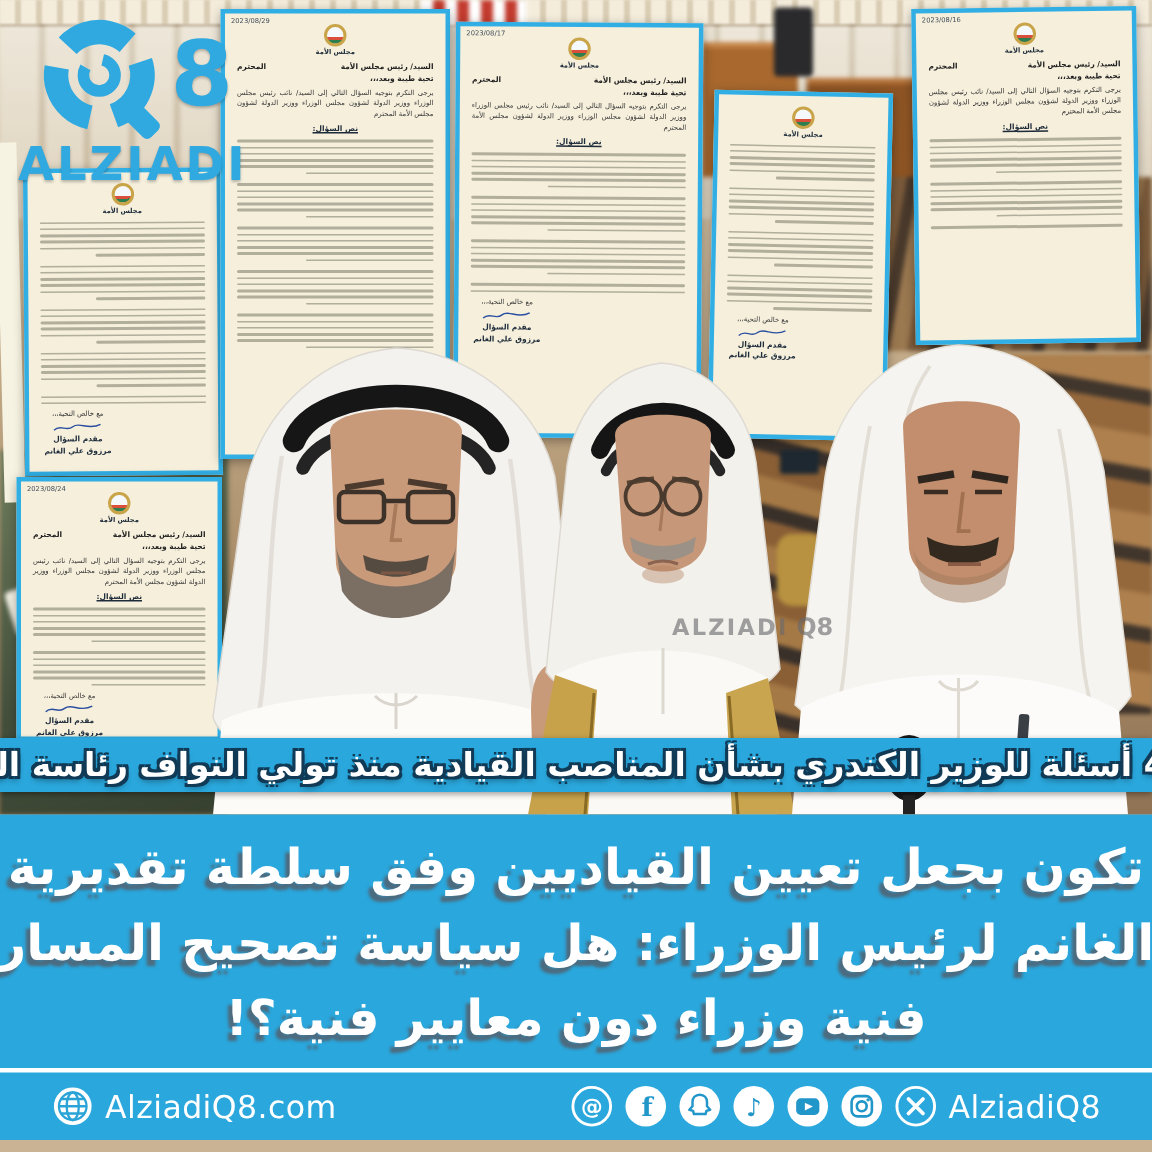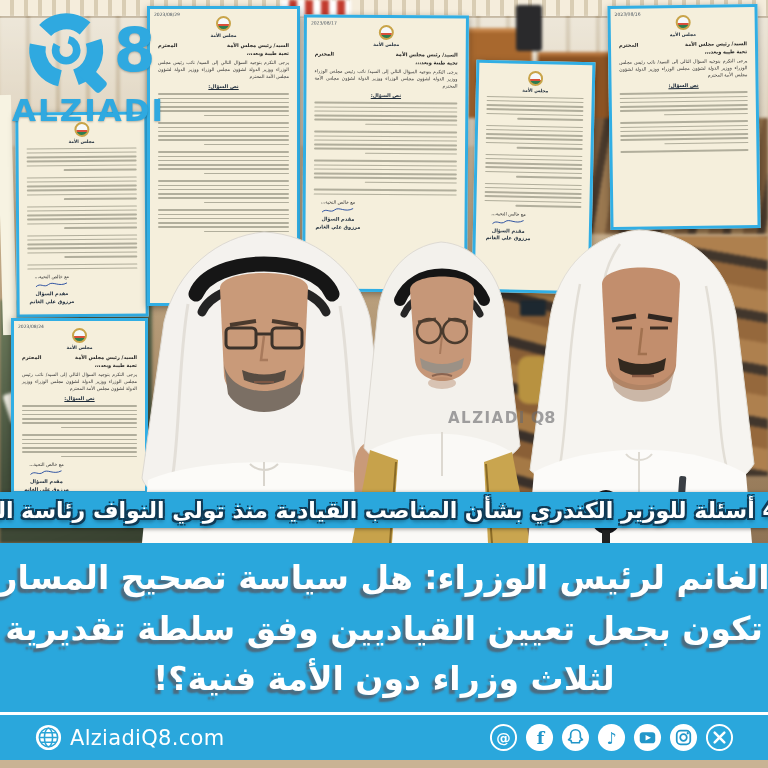--- a/index.html
+++ b/index.html
@@ -421,23 +421,23 @@
   <div class="wm">
     <span class="wm-al">ALZIADI</span>
     <span class="wm-q8">Q8</span>
   </div>
 
   <div class="strip">
     <div class="strip-text">وجه 4 أسئلة للوزير الكندري بشأن المناصب القيادية منذ تولي النواف رئاسة الوزراء</div>
   </div>
 
   <div class="mainblock">
+    <div class="main-line">تكون بجعل تعيين القياديين وفق سلطة تقديرية</div>
     <div class="main-line">الغانم لرئيس الوزراء: هل سياسة تصحيح المسار</div>
-    <div class="main-line">تكون بجعل تعيين القياديين وفق سلطة تقديرية</div>
-    <div class="main-line">لثلاث وزراء دون الأمة فنية؟!</div>
+    <div class="main-line">فنية وزراء دون معايير فنية؟!</div>
   </div>
 
   <div class="footer">
     <div class="fleft">
       <svg class="sic" viewBox="0 0 30 30">
         <circle cx="15" cy="15" r="13" fill="#fff"></circle>
         <g stroke="#2aa4d6" stroke-width="1.6" fill="none">
           <circle cx="15" cy="15" r="9.5"></circle>
             <ellipse cx="15" cy="15" rx="4.2" ry="9.5"></ellipse>
           <path d="M5.5 15 H24.5 M7 10 H23 M7 20 H23"></path>
@@ -470,20 +470,21 @@
       <svg class="sic" viewBox="0 0 30 30">
         <circle cx="15" cy="15" r="14" fill="#fff"></circle>
         <rect x="8" y="8" width="14" height="14" rx="4" fill="none" stroke="#2196c9" stroke-width="1.8"></rect>
         <circle cx="15" cy="15" r="3.4" fill="none" stroke="#2196c9" stroke-width="1.8"></circle>
         <circle cx="19.4" cy="10.6" r="1.2" fill="#2196c9"></circle>
       </svg>
       <svg class="sic" viewBox="0 0 30 30">
         <circle cx="15" cy="15" r="13" fill="none" stroke="#fff" stroke-width="2"></circle>
         <path d="M10 10 L20 20 M20 10 L10 20" stroke="#fff" stroke-width="2.6" stroke-linecap="round"></path>
       </svg>
+      <span class="fhandle">AlziadiQ8</span>
     </div>
   </div>
 
   <div class="logo">
     <div class="logo-top">
       <svg width="96" height="96" viewBox="0 0 100 100">
         <g transform="rotate(-18 46 46)">
           <circle cx="46" cy="46" r="30" fill="none" stroke="#2fa9e0" stroke-width="17" stroke-dasharray="46 17"></circle>
         </g>
         <circle cx="46" cy="46" r="11" fill="none" stroke="#2fa9e0" stroke-width="8" stroke-dasharray="40 14"></circle>

